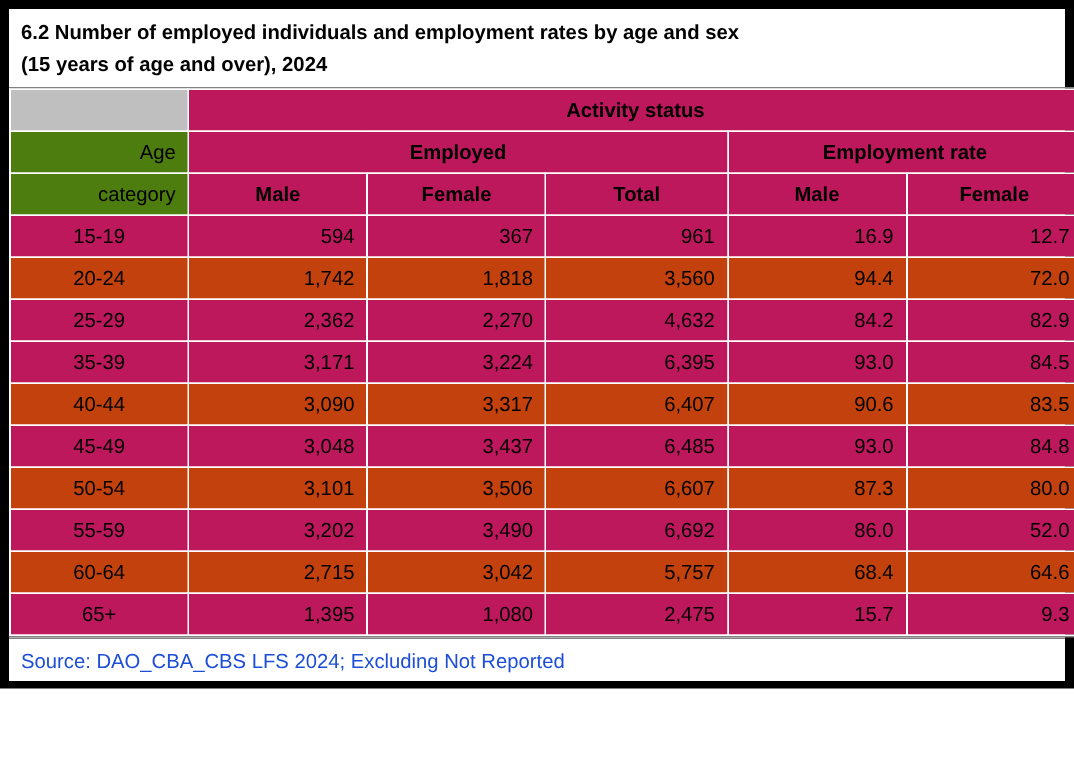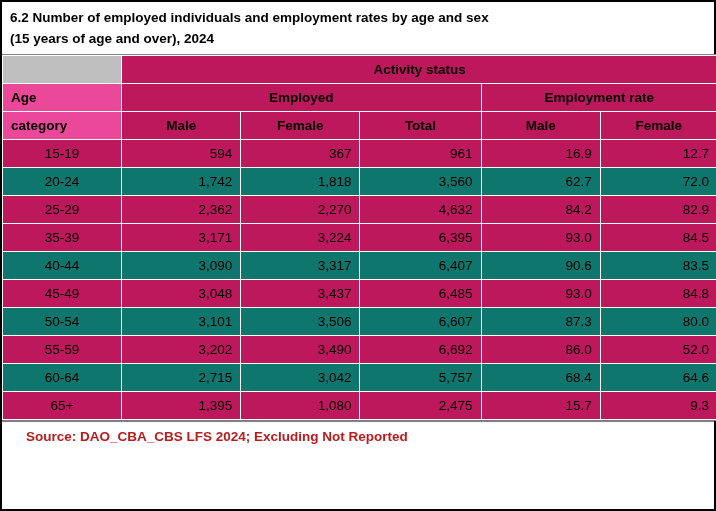--- a/index.html
+++ b/index.html
@@ -9,23 +9,23 @@
   body {
     width: 716px;
     height: 511px;
     background: #ffffff;
     font-family: "Liberation Sans", sans-serif;
     overflow: hidden;
   }
   .page {
     position: relative;
     width: 716px;
-    height: 511px;
+    height: 459px;
     box-sizing: border-box;
-    border: 2px solid #000000;
+    border: 6px solid #000000;
     background: #ffffff;
   }
   .title {
     font-size: 13.5px;
     font-weight: bold;
     color: #000000;
     line-height: 1.55;
     padding: 6px 8px 4px 8px;
     box-sizing: border-box;
   }
@@ -48,50 +48,50 @@
     overflow: hidden;
     white-space: nowrap;
   }
   .hdr {
     background: #be185d;
     font-weight: bold;
     text-align: center;
     height: 28px;
   }
   .hdr-left {
-    background: #ec4899;
-    font-weight: bold;
-    text-align: left;
+    background: #4d7c0f;
+    font-weight: normal;
+    text-align: right;
     height: 28px;
   }
   .hdr-blank {
     background: #bfbfbf;
     height: 28px;
   }
   .row-odd td {
     background: #be185d;
   }
   .row-even td {
-    background: #0f766e;
+    background: #c2410c;
   }
   td.age {
     text-align: center;
     height: 27px;
     line-height: 27px;
   }
   td.num {
     text-align: right;
     height: 27px;
     line-height: 27px;
   }
   .source {
     font-size: 13.5px;
-    font-weight: bold;
-    color: #b91c1c;
-    padding: 7px 8px 6px 24px;
+    font-weight: normal;
+    color: #1d4ed8;
+    padding: 7px 8px 6px 8px;
     border-top: 1px solid #808080;
     background: #ffffff;
     white-space: nowrap;
   }
   .sep {
     height: 1px;
     background: #808080;
     width: 716px;
   }
 </style>
@@ -142,21 +142,21 @@
           <td class="num">367</td>
           <td class="num">961</td>
           <td class="num">16.9</td>
           <td class="num">12.7</td>
         </tr>
         <tr class="row-even">
           <td class="age">20-24</td>
           <td class="num">1,742</td>
           <td class="num">1,818</td>
           <td class="num">3,560</td>
-          <td class="num">62.7</td>
+          <td class="num">94.4</td>
           <td class="num">72.0</td>
         </tr>
         <tr class="row-odd">
           <td class="age">25-29</td>
           <td class="num">2,362</td>
           <td class="num">2,270</td>
           <td class="num">4,632</td>
           <td class="num">84.2</td>
           <td class="num">82.9</td>
         </tr>

